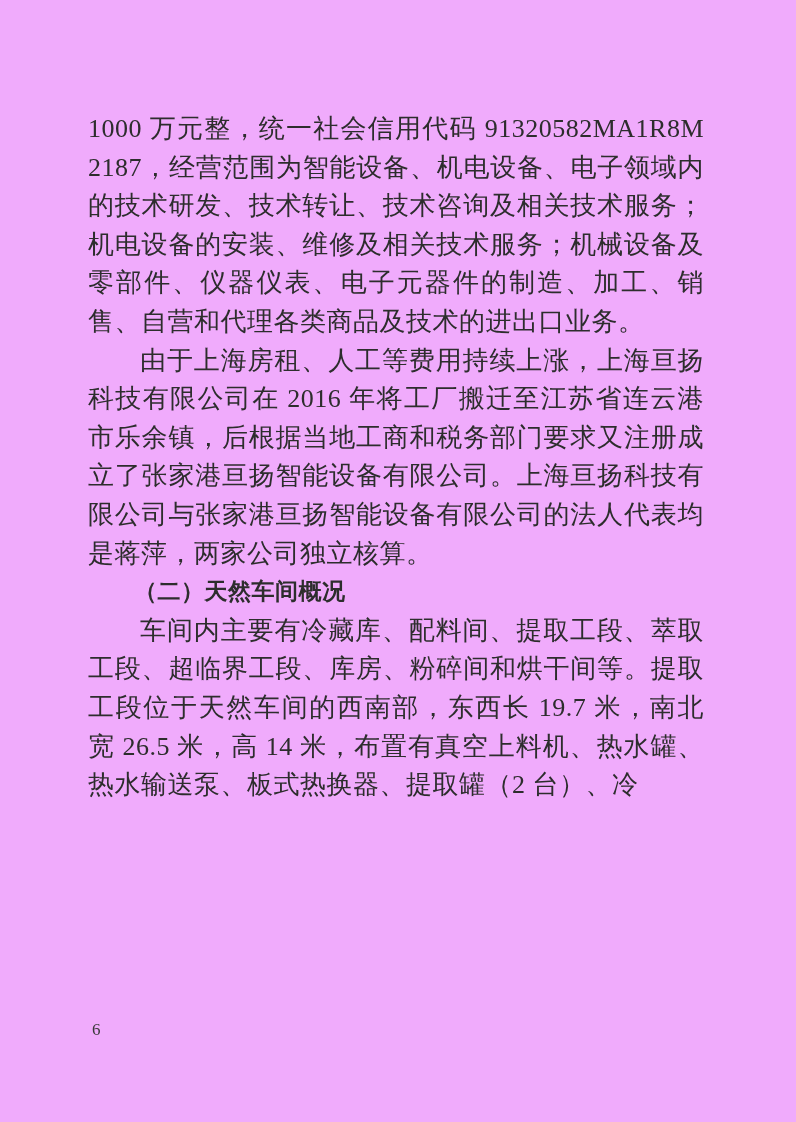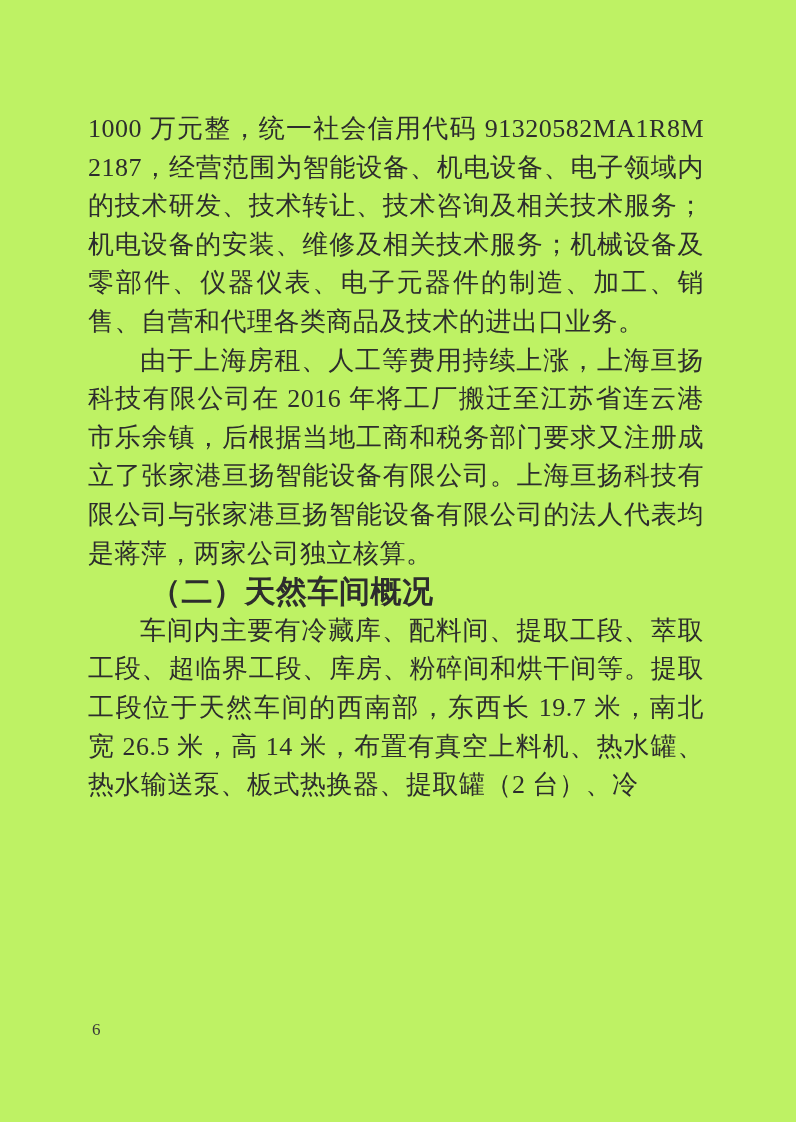--- a/index.html
+++ b/index.html
@@ -4,21 +4,21 @@
 <style>
   html, body {
     margin: 0;
     padding: 0;
     background: #ffffff;
   }
   .page {
     position: relative;
     width: 796px;
     height: 1122px;
-    background: #bef264;
+    background: #f0abfc;
     color: #2d2d2d;
     font-family: "Liberation Serif", "DejaVu Serif", serif;
     overflow: hidden;
   }
   .content {
     position: absolute;
     left: 88px;
     top: 110px;
     width: 616px;
   }
@@ -29,21 +29,21 @@
     letter-spacing: 0.5px;
     text-align: justify;
     text-justify: inter-ideograph;
     word-break: break-all;
   }
   p.indent {
     text-indent: 2em;
   }
   p.heading {
     margin: 0;
-    font-size: 31px;
+    font-size: 23px;
     line-height: 38.6px;
     letter-spacing: 0.5px;
     font-weight: bold;
     text-indent: 2em;
     text-align: left;
   }
   .page-number {
     position: absolute;
     left: 92px;
     top: 1020px;

